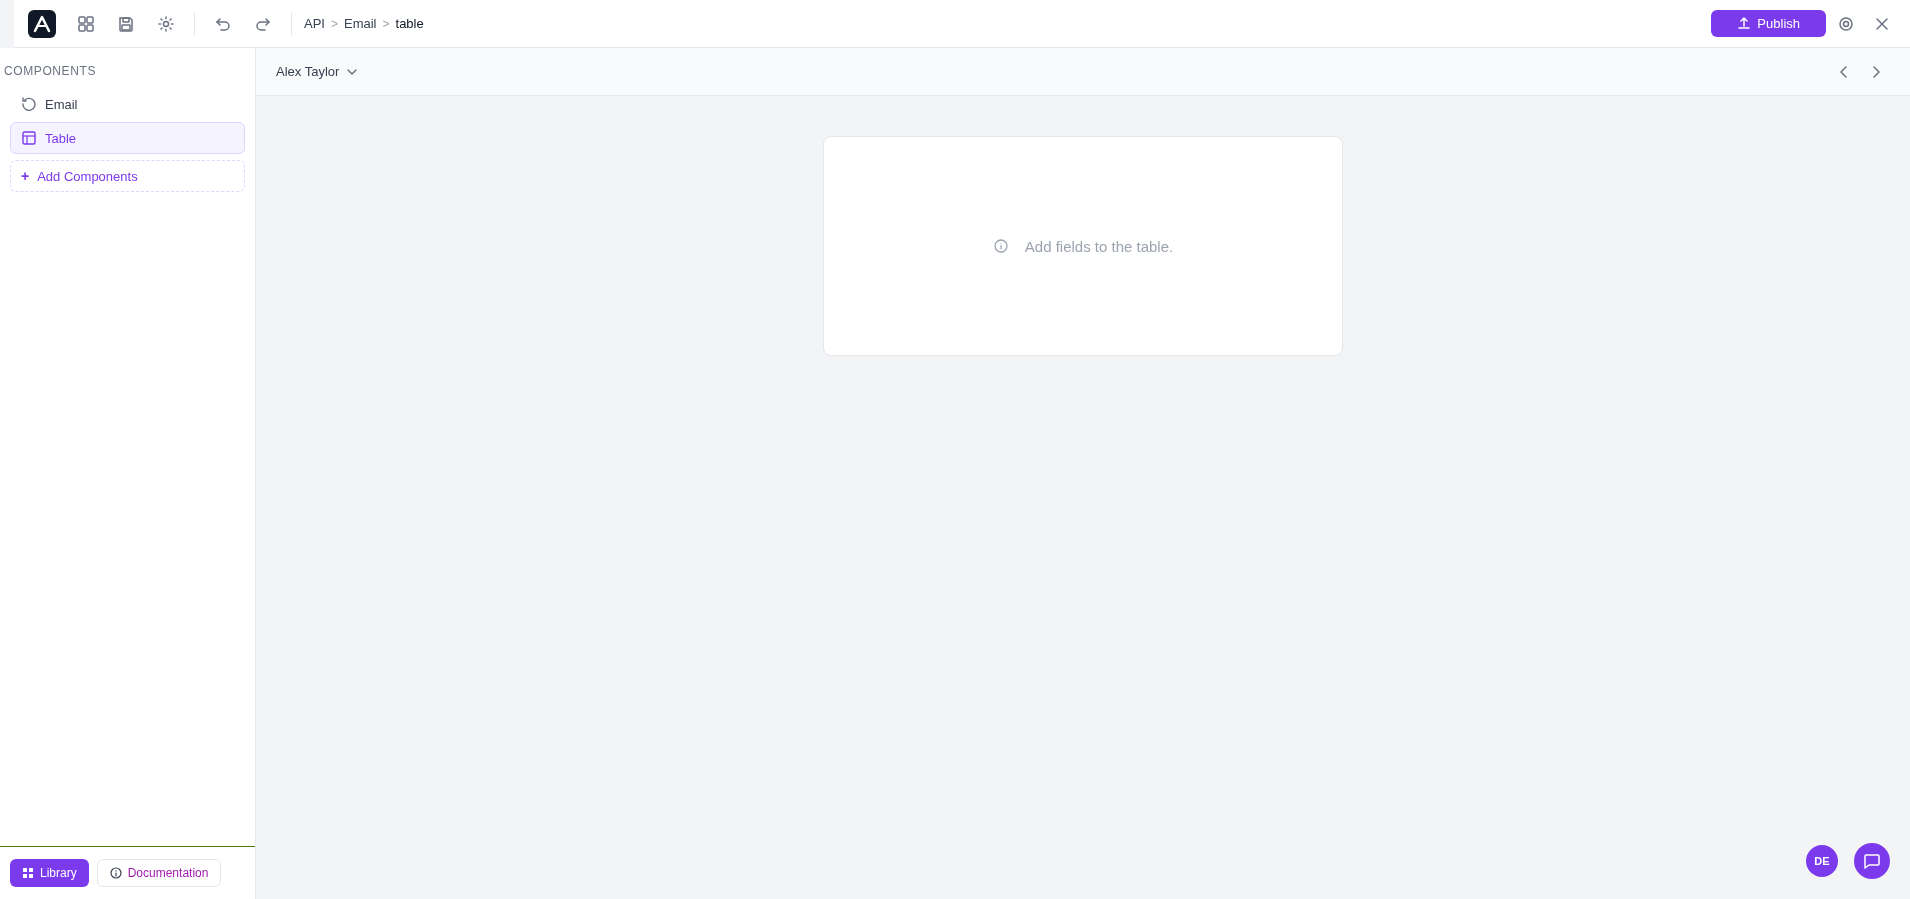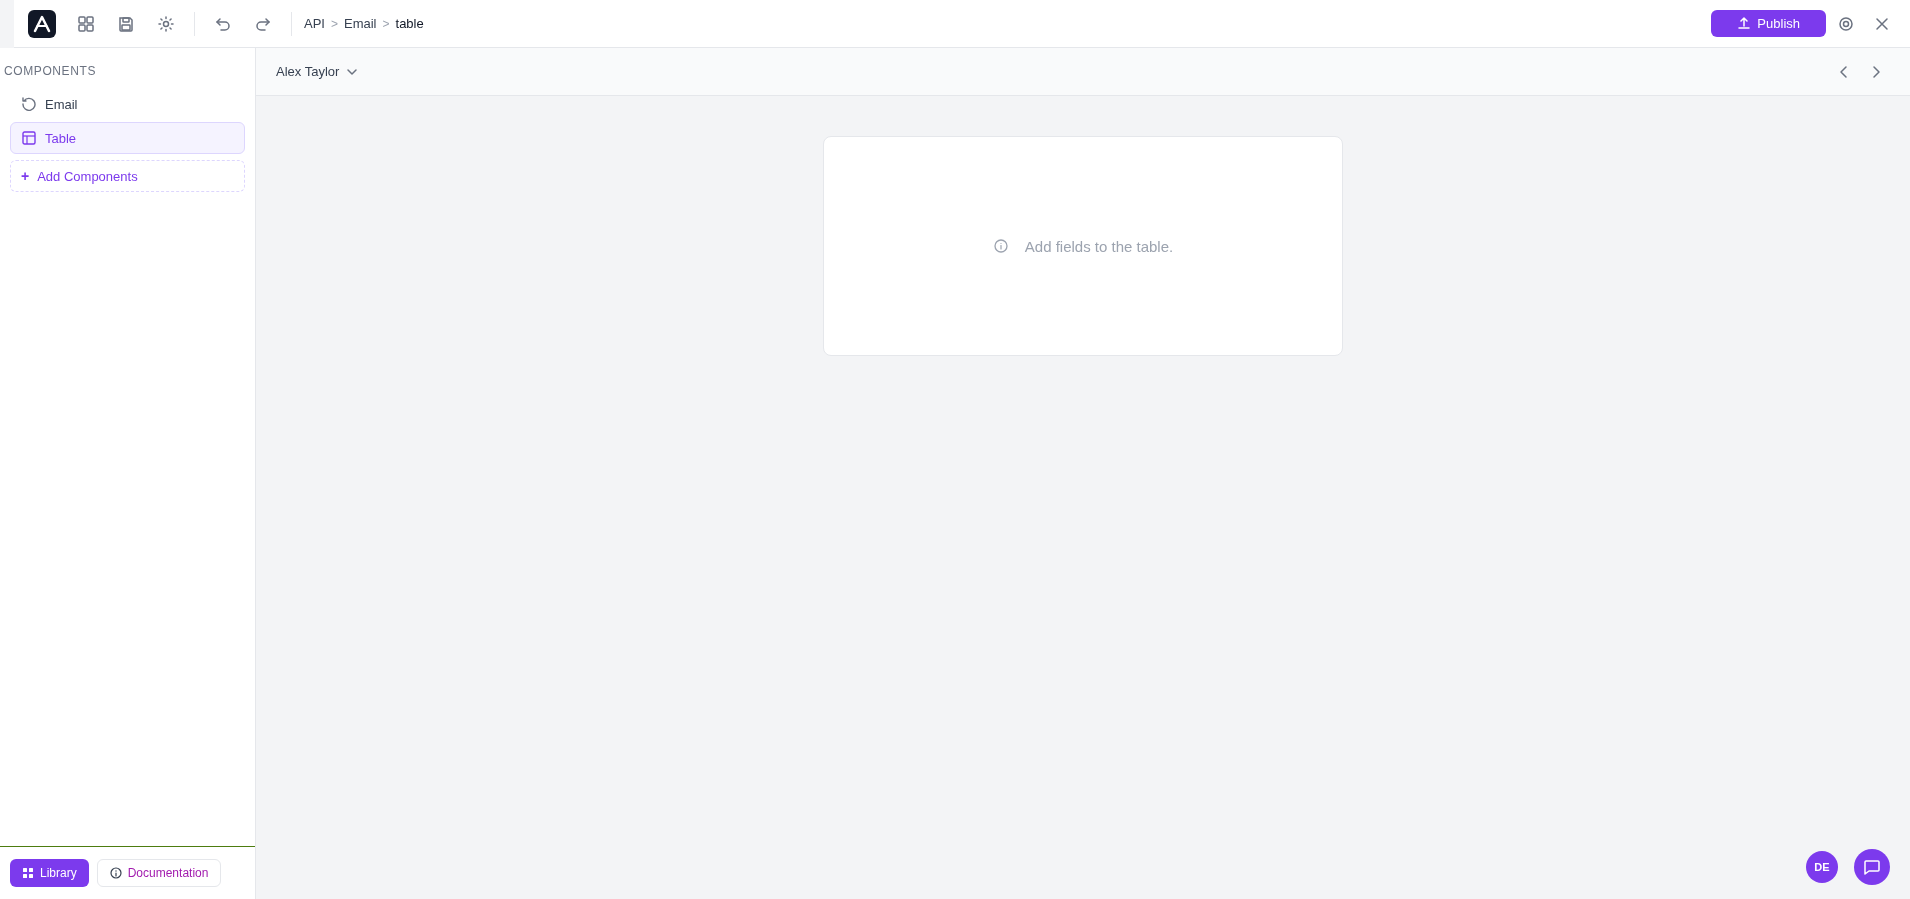--- a/index.html
+++ b/index.html
@@ -286,21 +286,21 @@
       color: white;
       display: flex;
       align-items: center;
       justify-content: center;
       cursor: pointer;
       border: none;
       margin-left: 8px;
     }
     .bottom-right {
       position: fixed;
-      bottom: 14px;
+      bottom: 20px;
       right: 20px;
       display: flex;
       align-items: center;
       gap: 8px;
     }
   </style>
 </head>
 <body>
 
 <div class="topbar">

